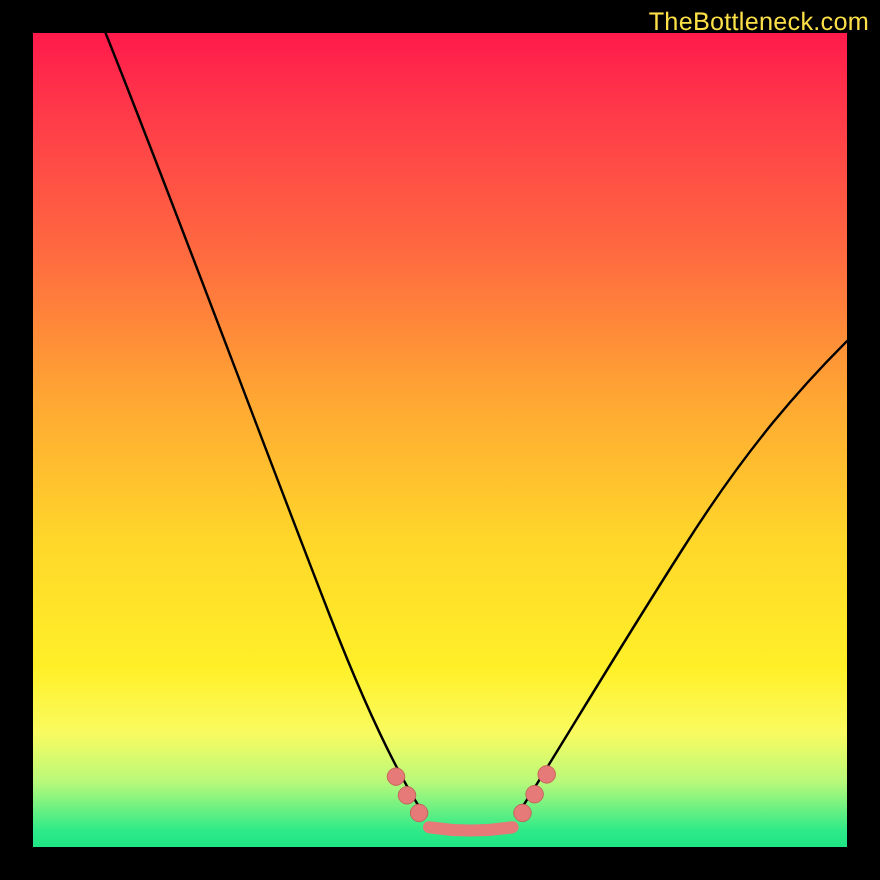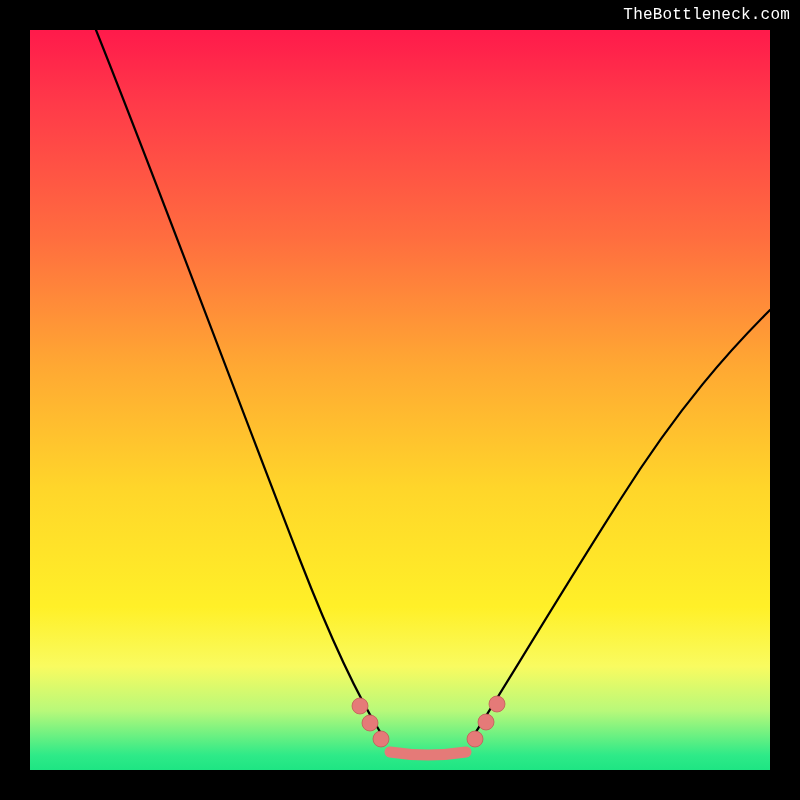--- a/index.html
+++ b/index.html
@@ -35,26 +35,25 @@
       #f9fb60 86%,
       #b8f97a 92%,
       #2eea88 98%,
       #1ee583 100%
     );
   }
   .watermark {
     position: absolute;
     top: 6px;
     right: 10px;
-    color: #ffffff;
-    font-size: 16px;
+    color: #fde047;
+    font-size: 23px;
     font-weight: 500;
     letter-spacing: 0.2px;
     user-select: none;
-    font-family: Liberation Mono, monospace;
   }
   svg.curve {
     position: absolute;
     left: 0; top: 0;
     width: 740px; height: 740px;
   }
   .curve path.line {
     fill: none;
     stroke: #000;
     stroke-width: 2.2;

